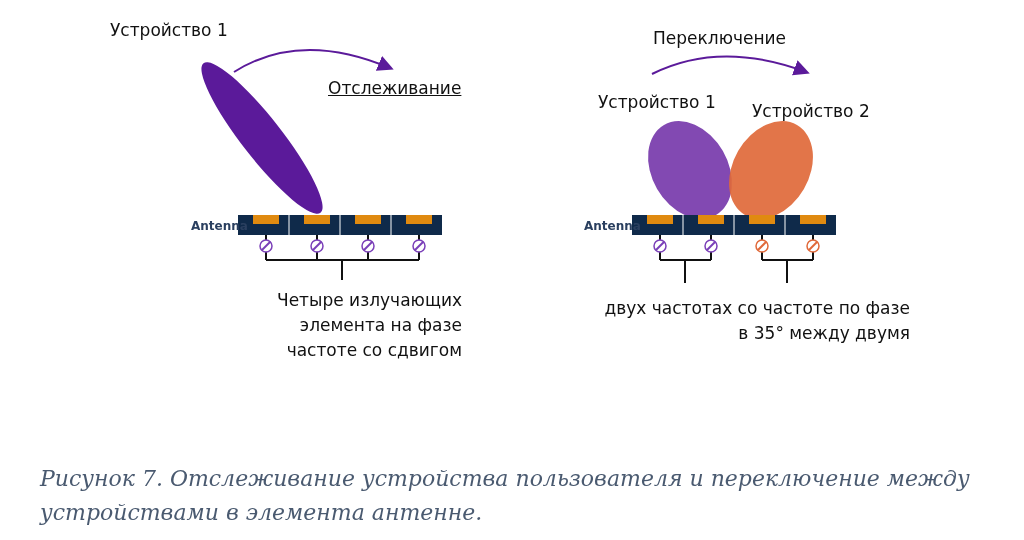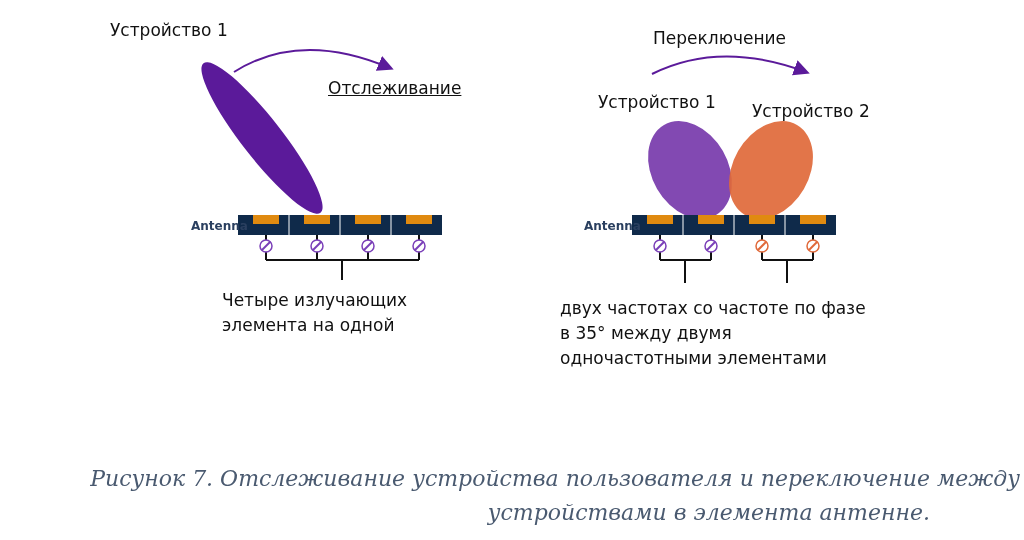--- a/index.html
+++ b/index.html
@@ -1,22 +1,22 @@
 <!DOCTYPE html>
 <html><head>
 <meta charset="utf-8">
 <style>
   html, body { margin:0; padding:0; background:#ffffff; }
   body { width:1024px; height:540px; position:relative; overflow:hidden;
          font-family:"DejaVu Sans", sans-serif; color:#111; }
   .lbl { position:absolute; font-size:17px; white-space:nowrap;text-align:right; }
   .ant-lbl { position:absolute; font-size:12px; color:#2a3f5f; font-weight:bold;margin-left:13px; }
-  .desc { position:absolute; font-size:17px; text-align:left; line-height:25px; }
+  .desc { position:absolute; font-size:17px; text-align:right; line-height:25px; }
   .caption { position:absolute; font-family:"DejaVu Serif", serif; font-style:italic;
-             font-size:22px; color:#4a5a70; text-align:right; line-height:34px; }
+             font-size:22px; color:#4a5a70; text-align:left; line-height:34px; }
   svg { position:absolute; left:0; top:0; }
 </style>
 </head>
 <body>
 
 <svg width="1024" height="540">
   <defs>
     <marker id="arrowhead" markerWidth="10" markerHeight="10" refX="6" refY="4" orient="auto">
       <path d="M0,0 L8,4 L0,8 Z" fill="#5b1a9a"></path>
     </marker>
@@ -77,29 +77,29 @@
     <circle cx="813" cy="246" r="6" fill="#fff" stroke="#e0693a" stroke-width="1.5"></circle>
       <path d="M809,250 L817,242" stroke="#e0693a" stroke-width="2"></path>
   </g>
 </svg>
 
 <div class="lbl" style="left:110px; top:20px;">Устройство 1</div>
 <div class="lbl" style="left:328px; top:78px;text-decoration:underline;">Отслеживание</div>
 <div class="ant-lbl" style="left:178px; top:219px;">Antenna</div>
 <div class="desc" style="left:222px; top:288px; width:240px;">
   <div>Четыре излучающих</div>
-  <div>элемента на одной</div>
+  <div>элемента на фазе</div>
+  <div>частоте со сдвигом</div>
 </div>
 
 <div class="lbl" style="left:653px; top:28px;">Переключение</div>
 <div class="lbl" style="left:598px; top:92px;">Устройство 1</div>
 <div class="lbl" style="left:752px; top:92px;margin-top:9px;">Устройство 2</div>
 <div class="ant-lbl" style="left:571px; top:219px;">Antenna</div>
 <div class="desc" style="left:560px; top:296px; width:350px;">
   <div>двух частотах со частоте по фазе</div>
   <div>в 35° между двумя</div>
-  <div>одночастотными элементами</div>
 </div>
 
 <div class="caption" style="left:40px; top:462px; width:980px;">
   <div>Рисунок 7. Отслеживание устройства пользователя и переключение между</div>
   <div style="margin-right:90px;">устройствами в элемента антенне.</div>
 </div>
 
 </body></html>

